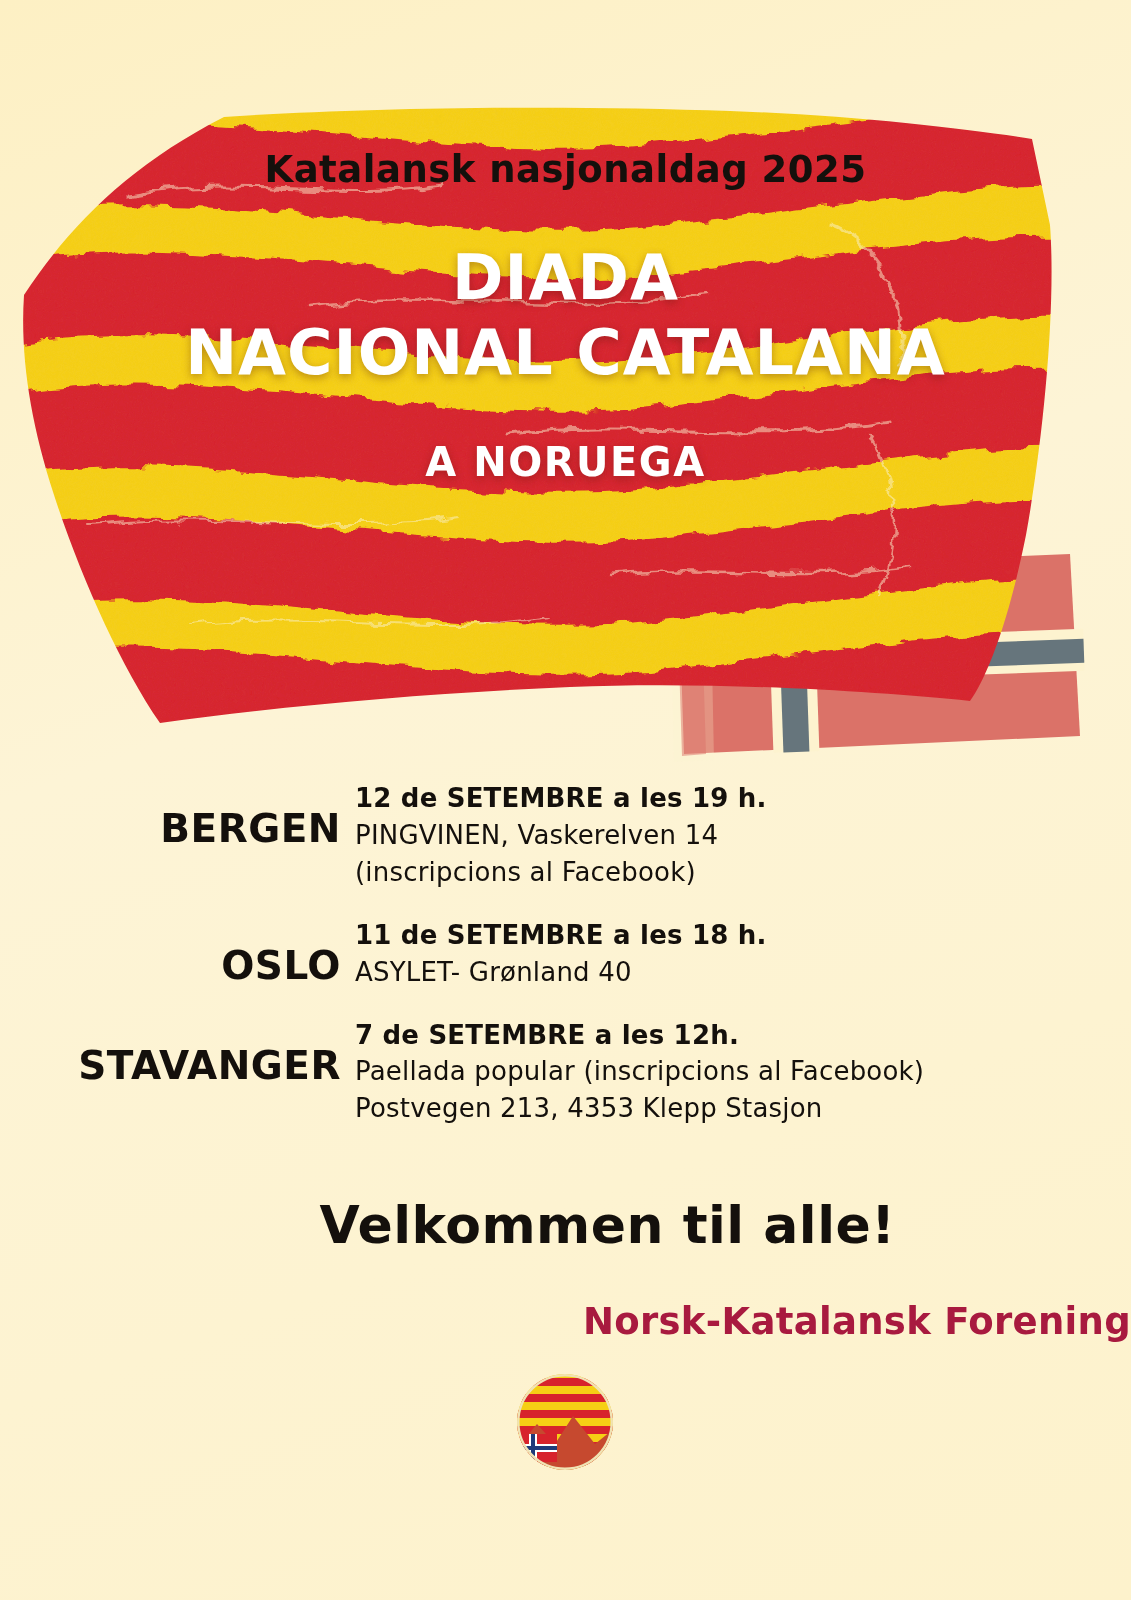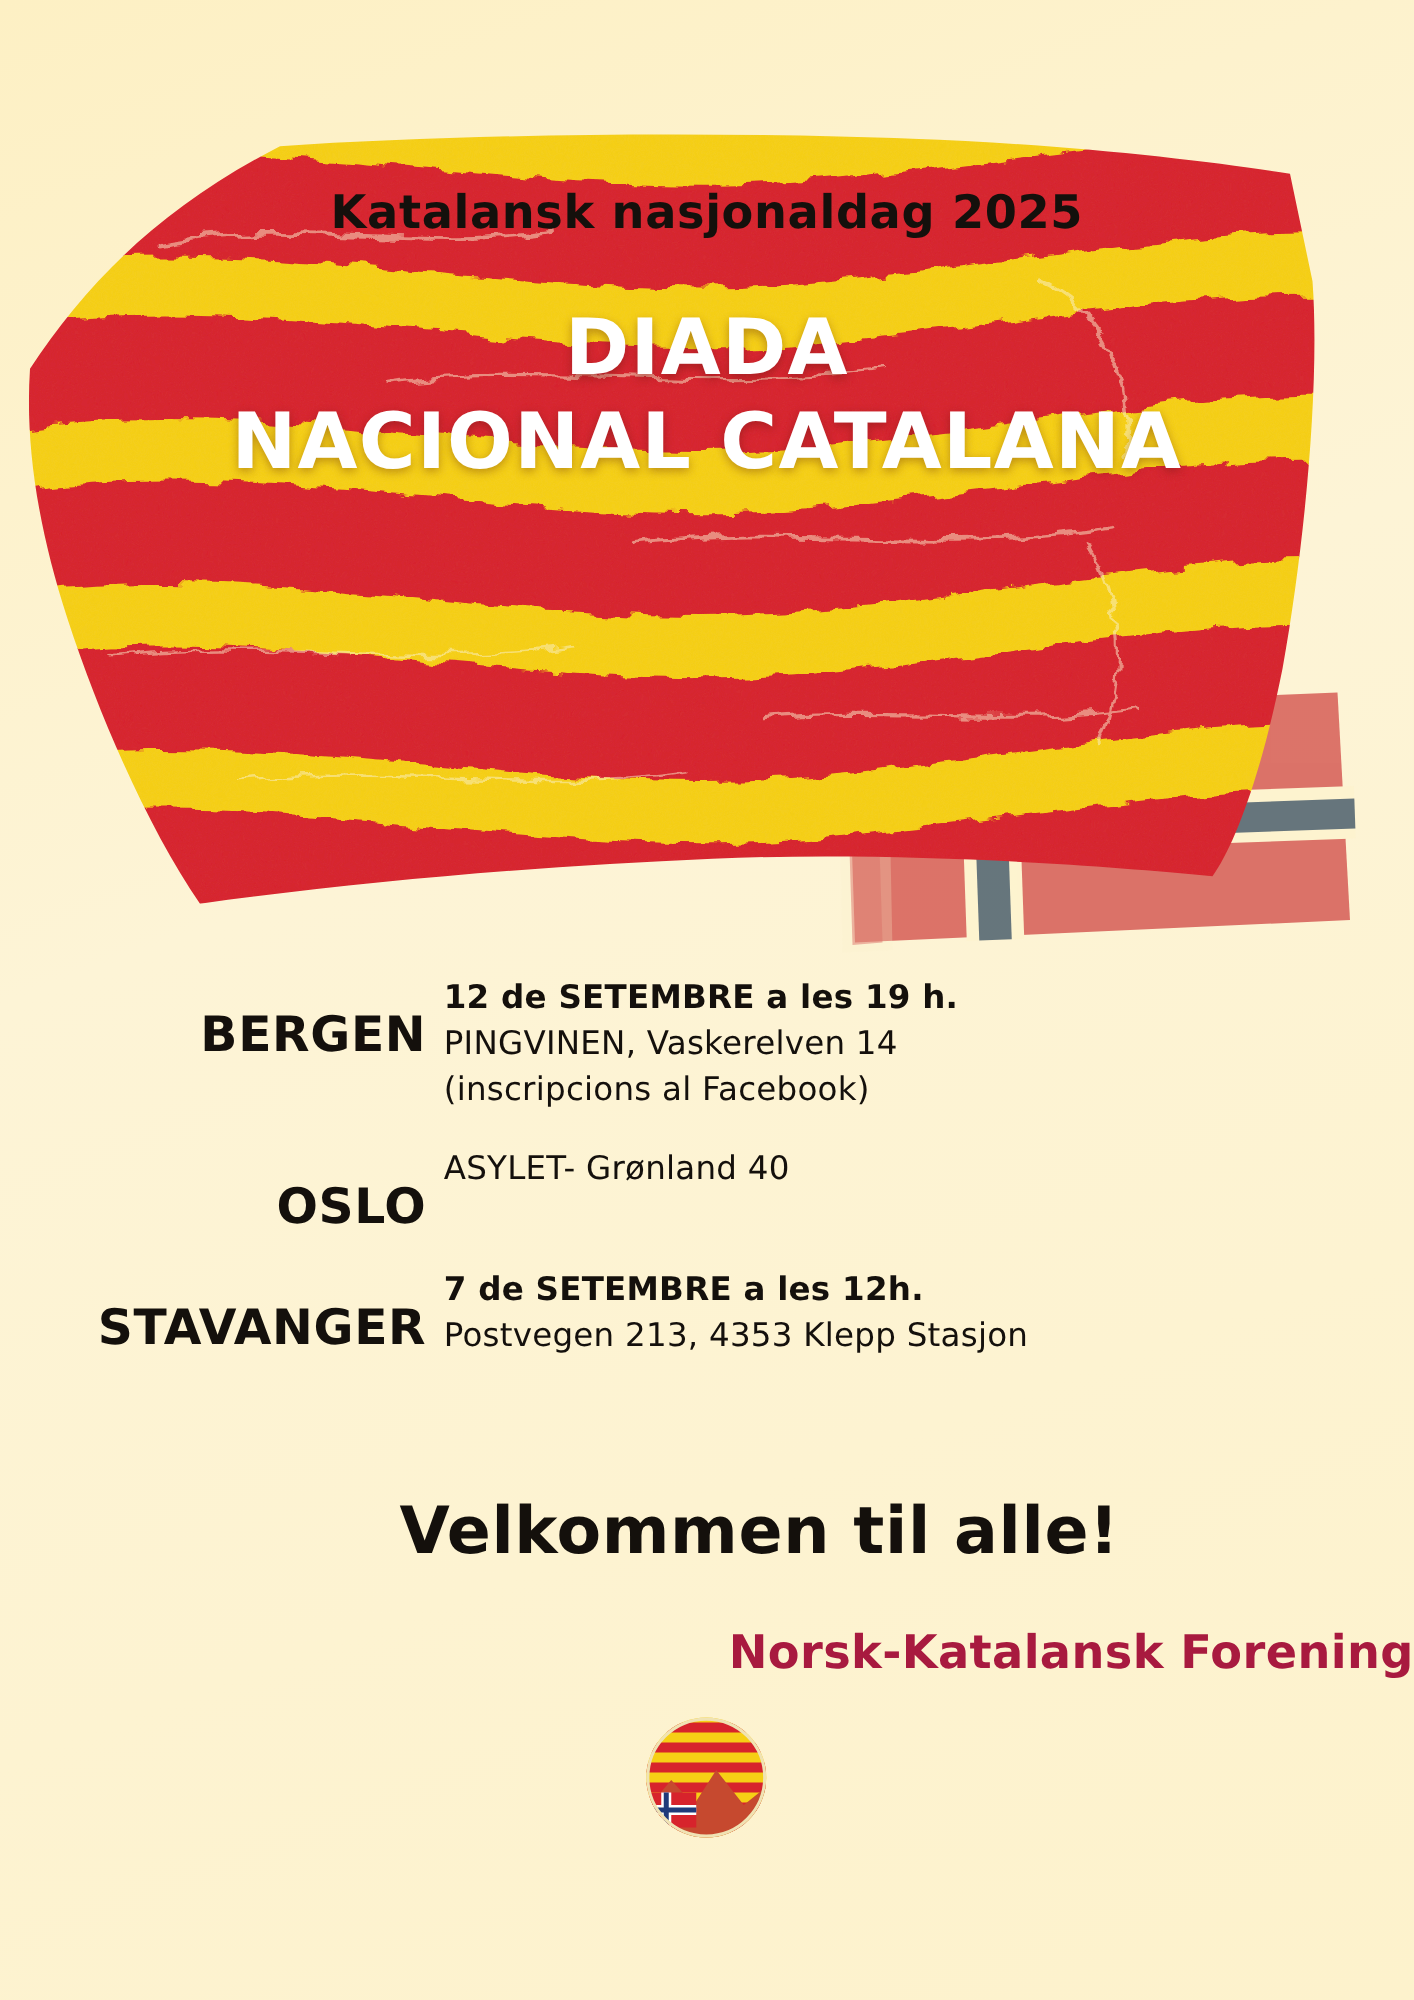--- a/index.html
+++ b/index.html
@@ -232,44 +232,47 @@
         <rect x="-20" y="-20" width="1130" height="660" filter="url(#grain)" fill="#ffffff" opacity="0.25"></rect>
       </g>
     </svg>
   </div>
 
   <div class="kicker">Katalansk  nasjonaldag 2025</div>
 
   <div class="title-block">
     <div class="title-line title-1">DIADA</div>
     <div class="title-line title-2">NACIONAL CATALANA</div>
+    <div class="title-line title-4">A NORUEGA</div>
   </div>
 
   <div class="schedule">
 
     <div class="city-row bergen">
       <div class="city-name">BERGEN</div>
       <div class="city-details">
         <div class="detail-line strong">12 de SETEMBRE a les 19 h.</div>
         <div class="detail-line">PINGVINEN, Vaskerelven 14</div>
         <div class="detail-line">(inscripcions al Facebook)</div>
       </div>
     </div>
 
     <div class="city-row oslo">
       <div class="city-name">OSLO</div>
       <div class="city-details">
+        <div class="detail-line strong">11 de SETEMBRE a les 18 h.</div>
         <div class="detail-line">ASYLET- Grønland 40</div>
       </div>
     </div>
 
     <div class="city-row stavanger">
       <div class="city-name">STAVANGER</div>
       <div class="city-details">
         <div class="detail-line strong">7 de SETEMBRE  a les 12h.</div>
+        <div class="detail-line">Paellada popular (inscripcions al Facebook)</div>
         <div class="detail-line">Postvegen 213, 4353 Klepp Stasjon</div>
       </div>
     </div>
 
   </div>
 
   <div class="welcome">Velkommen til alle!</div>
 
   <div class="org">Norsk-Katalansk Forening</div>
 

